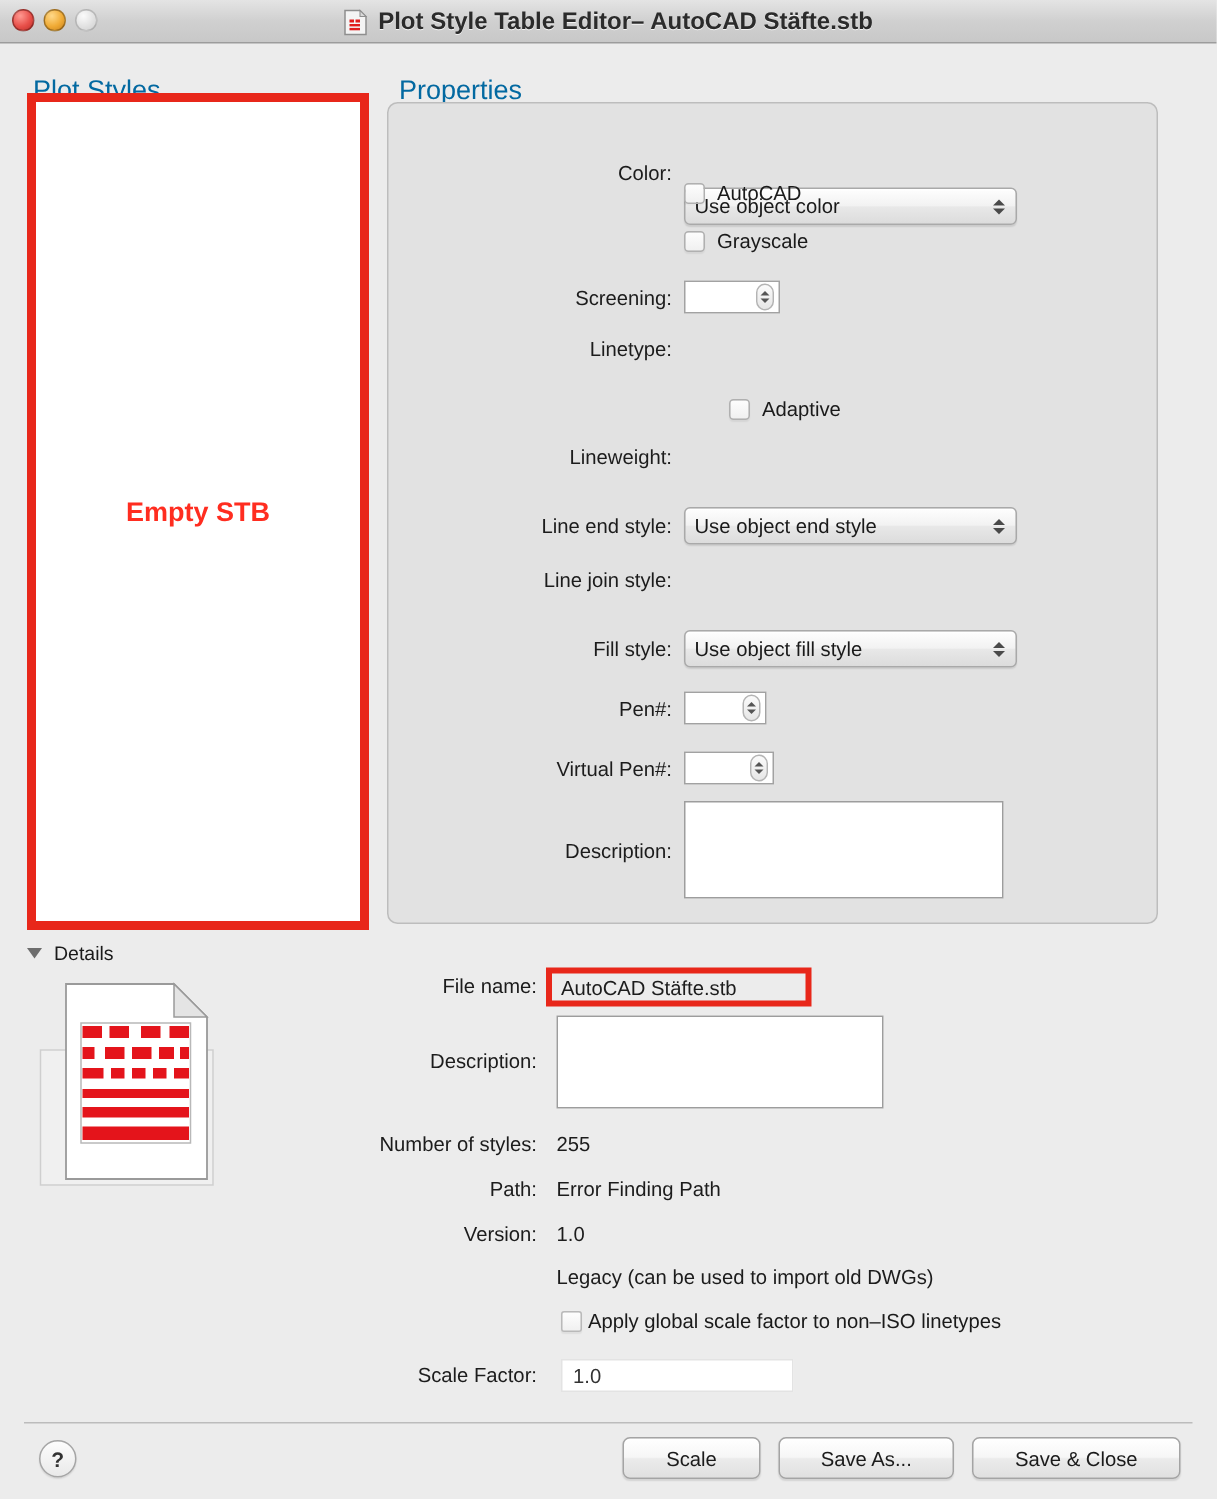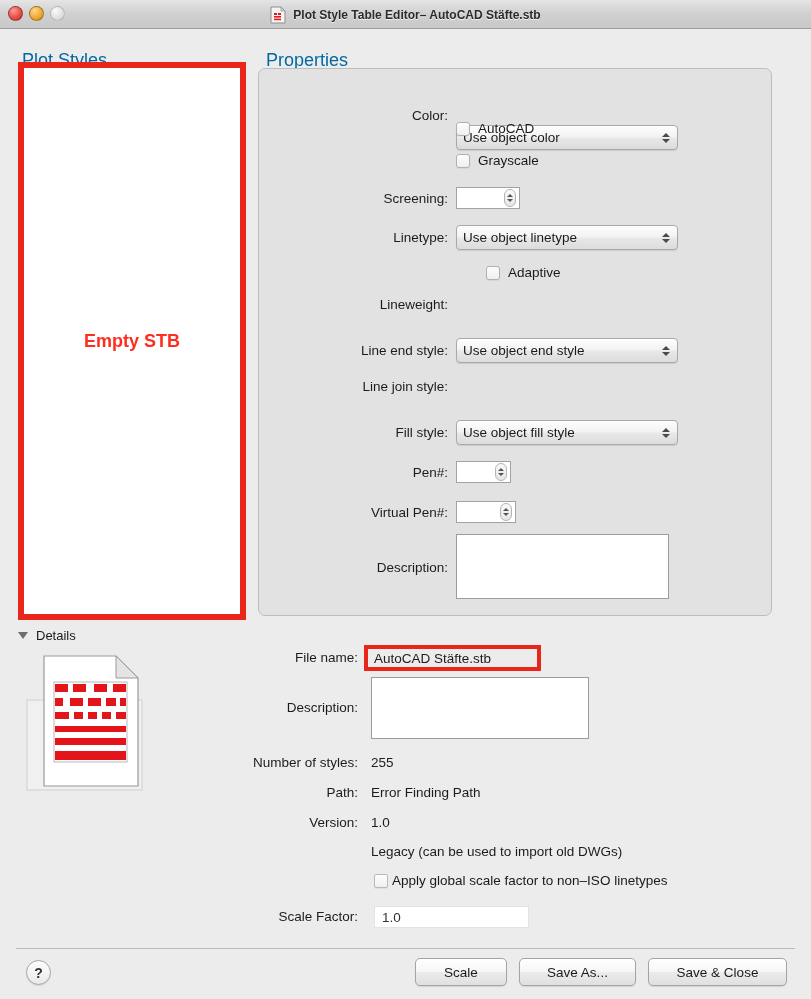--- a/index.html
+++ b/index.html
@@ -22,21 +22,21 @@
     display:flex; align-items:center;
   }
   .lights{ position:absolute; left:8px; top:6px; display:flex; gap:6px; }
   .light{ width:15px; height:15px; border-radius:50%; border:1px solid rgba(0,0,0,.30); }
   .light.close{ background:radial-gradient(circle at 35% 28%,#ff9a92 0%,#e8504a 55%,#bc2e28 100%); }
   .light.min{ background:radial-gradient(circle at 35% 28%,#ffd98a 0%,#f0ab36 55%,#c8821c 100%); }
   .light.zoom{ background:radial-gradient(circle at 35% 28%,#fbfbfb 0%,#e2e2e2 55%,#cfcfcf 100%); border-color:rgba(0,0,0,.18); }
   .title-center{
     position:absolute; left:0; right:0; top:0; height:29px;
     display:flex; align-items:center; justify-content:center; gap:7px;
-    font-size:12px; font-weight:bold; color:#2b2b2b;
+    font-size:16px; font-weight:bold; color:#2b2b2b;
     text-shadow:0 1px 0 rgba(255,255,255,.75);
   }
   .title-icon{ width:16px; height:18px; position:relative; }
 
   
   .sec-label{ position:absolute; font-size:18px; color:#0369a1; }
 
   
   .redbox{
     position:absolute; border:6px solid #e8271a; background:#fff;
@@ -194,27 +194,20 @@
     <span style="padding-left:5px;"></span>
     <span class="pill">
         <i class="tri-up"></i>
         <i class="tri-dn"></i>
       </span>
   </div>
 </div>
 
 <div class="row" style="left:300px; top:225px; width:380px;">
   <div class="rlabel" style="width:148px;">Linetype:</div>
-  <div class="popup" style="margin-left:8px; width:222px;">
-    <span>Use object linetype</span>
-    <span class="arrows">
-        <i class="tri-up"></i>
-        <i class="tri-dn"></i>
-      </span>
-  </div>
 </div>
 
 <div class="row" style="left:471px; top:265px;padding-left:15px;">
   <span class="cbox"></span>
   <span class="cb-label">Adaptive</span>
 </div>
 
 <div class="row" style="left:300px; top:297px; width:380px;">
   <div class="rlabel" style="width:148px;">Lineweight:</div>
 </div>

